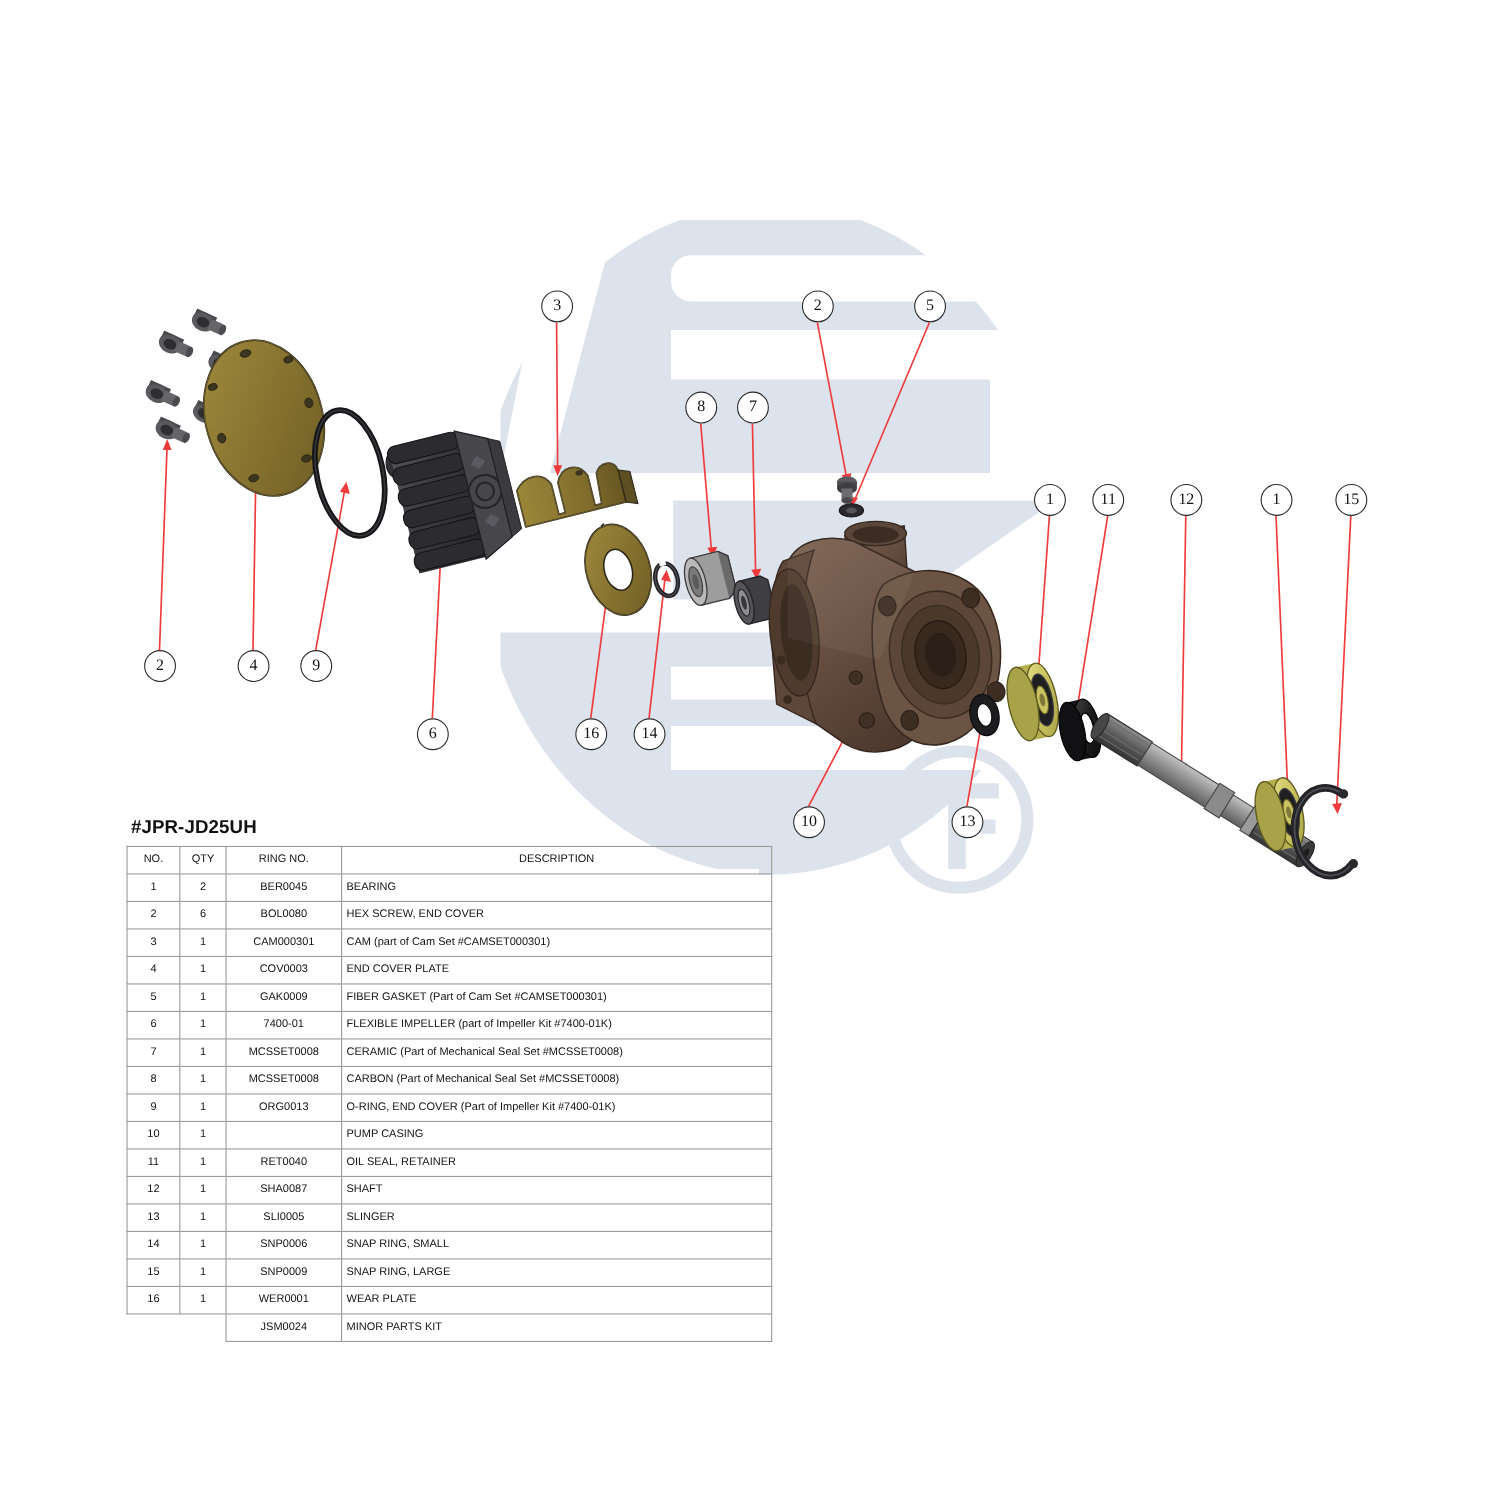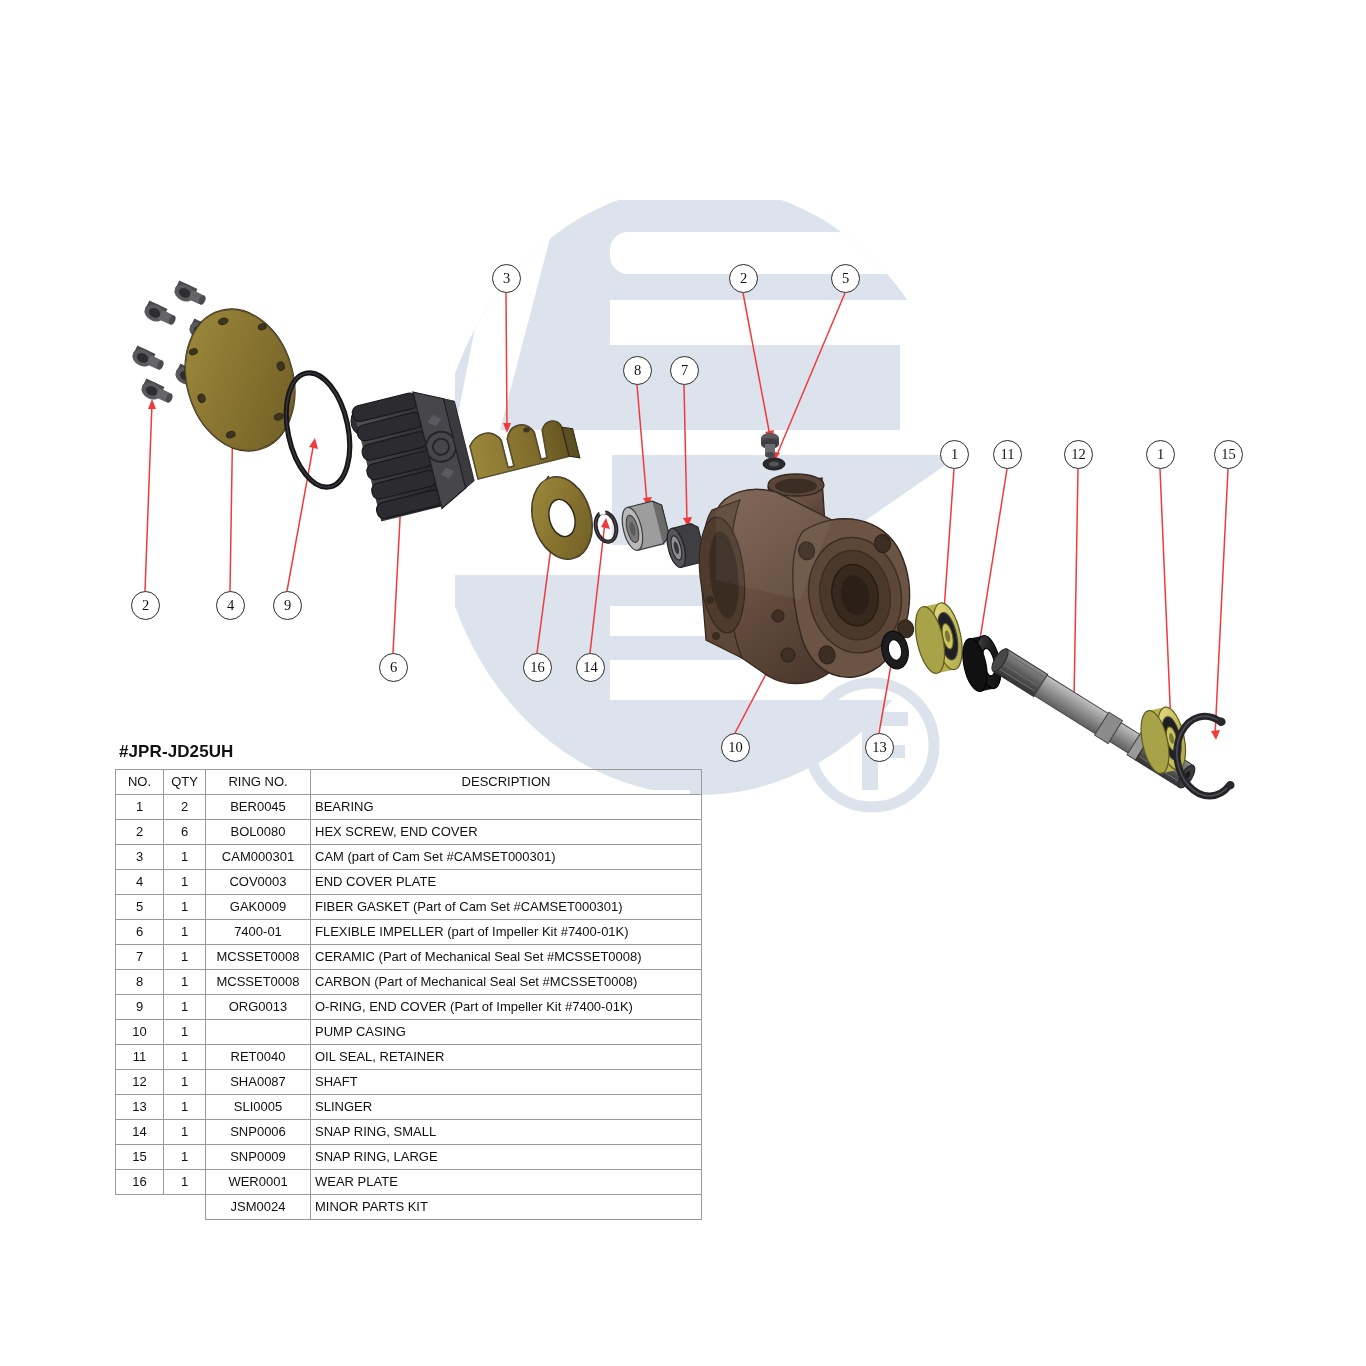--- a/index.html
+++ b/index.html
@@ -26,21 +26,21 @@
     margin-top:44px;
   }
   #part-title{
     font-size:17px;font-weight:bold;color:#111;
     letter-spacing:.1px;
     margin:0 0 7px 4px;
   }
   table.parts{
     border-collapse:collapse;
     width:586px;
-    font-size:13px;
+    font-size:10px;
     color:#111;
     table-layout:fixed;
   }
   table.parts td,table.parts th{
     border:1px solid #9a9a9a;
     padding:2px 4px;
     height:20px;
     line-height:1.05;
     font-weight:normal;
     vertical-align:middle;

